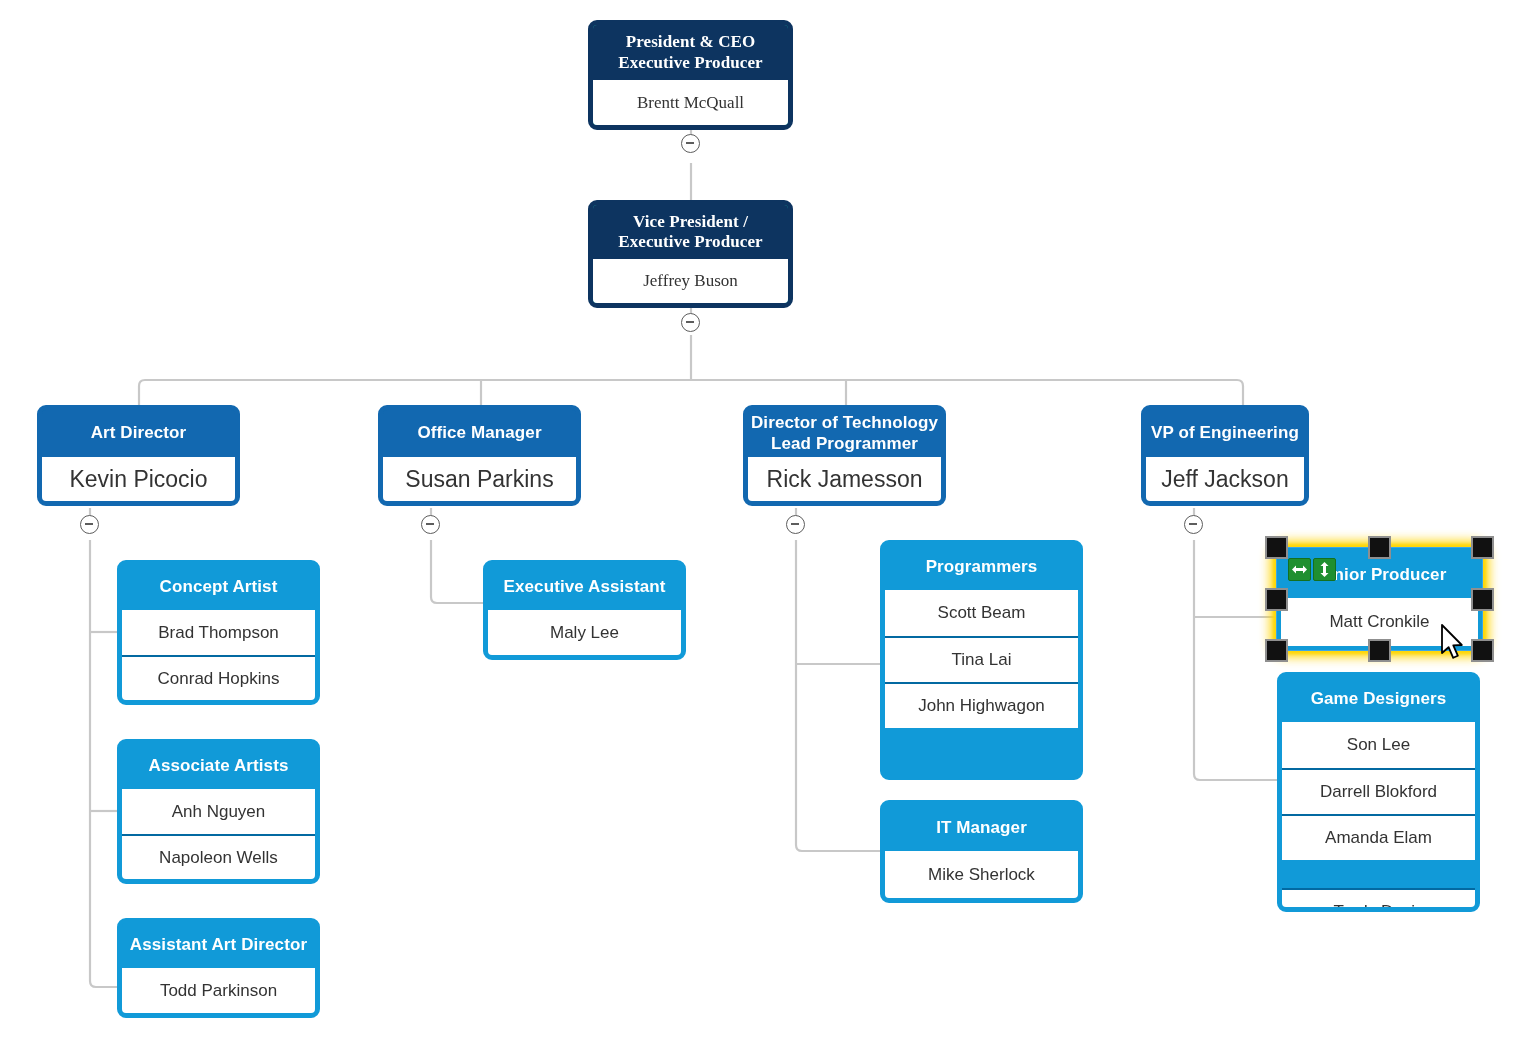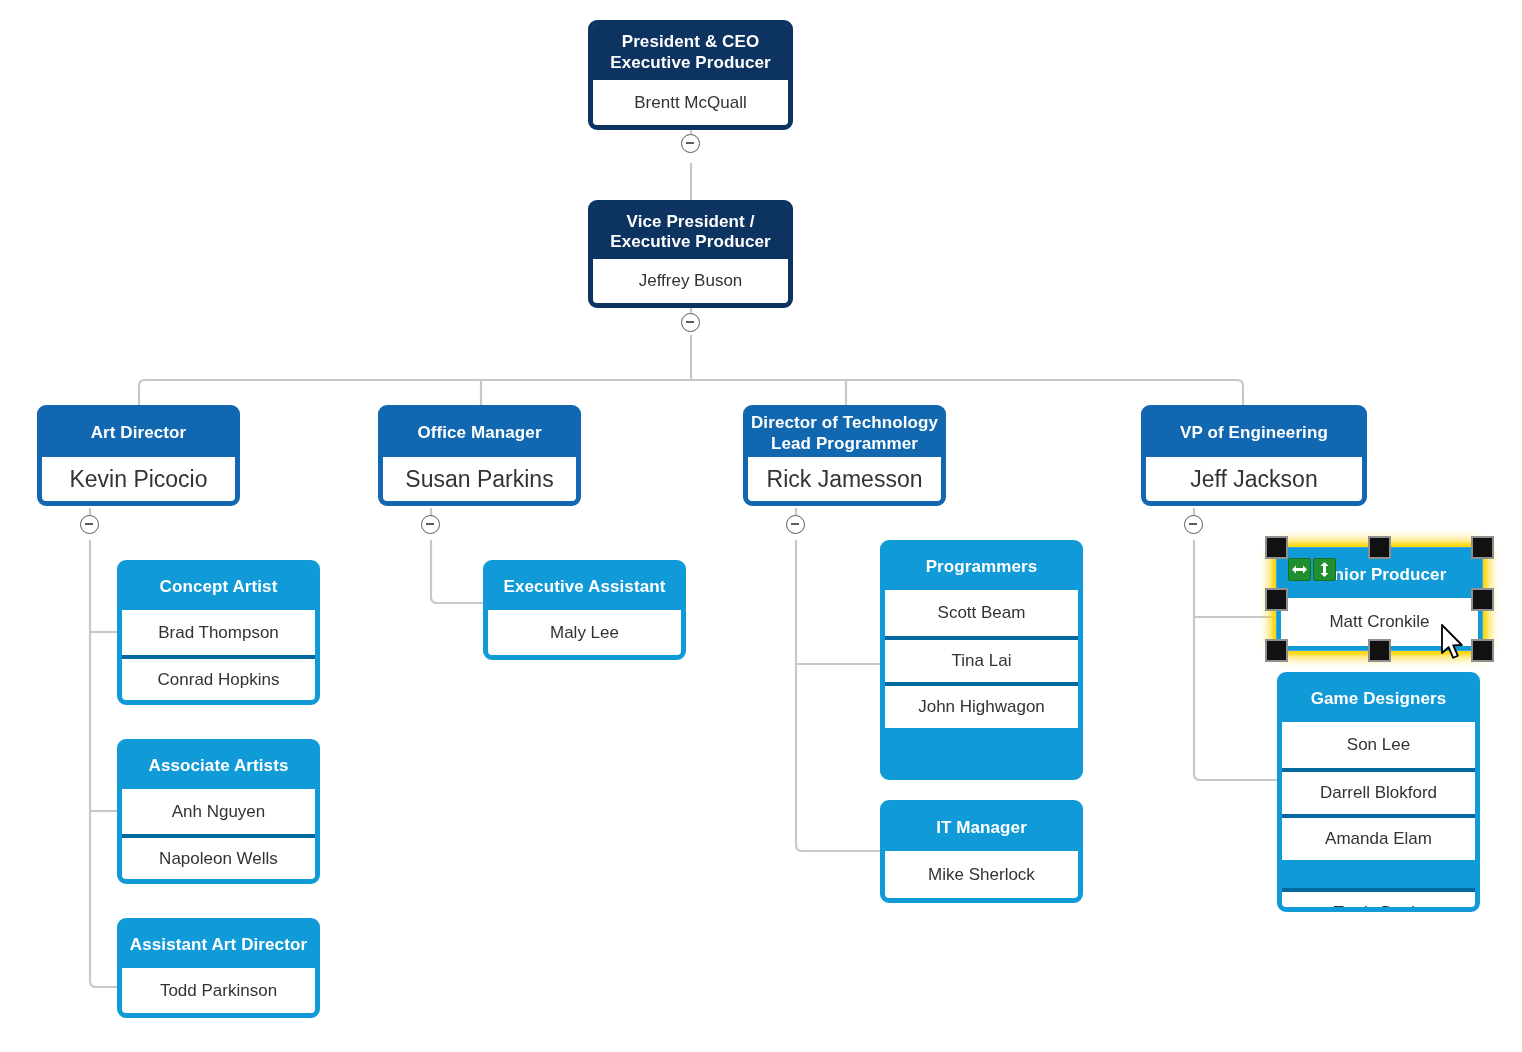--- a/index.html
+++ b/index.html
@@ -52,27 +52,28 @@
     box-sizing: border-box;
     width: 100%;
     text-align: center;
     color: #333333;
     background: #ffffff;
     display: flex;
     align-items: center;
     justify-content: center;
   }
   .node .row + .row {
-    border-top: 4px solid #0369a1;
+    border-top: 2px solid #0369a1;
   }
 
   
   .lvl1 {
     border: 5px solid #0d3460;
     background: #14b8a6;
+    font-family: Liberation Serif, serif;
   }
   .lvl1 .title { background: #0d3460; font-size: 17px; }
   .lvl1 .row { font-size: 17px; }
 
   
   .lvl2 {
     border: 5px solid #1268b0;
     background: #1268b0;
   }
   .lvl2 .title { background: #1268b0; font-size: 17px; }
@@ -229,21 +230,21 @@
 
   <div class="node lvl2" style="left:743px; top:405px; width:203px; height:101px;">
     <div class="title" style="height:47px; flex-direction:column;">
       <span>Director of Technology</span>
       <span>Lead Programmer</span>
     </div>
     <div class="row" style="height:44px;">Rick Jamesson</div>
   </div>
   <div class="collapse-btn" style="left:786px; top:515px;"></div>
 
-  <div class="node lvl2" style="left:1141px; top:405px; width:226px; height:101px;">
+  <div class="node lvl2" style="left:1141px; top:405px; width:168px; height:101px;">
     <div class="title" style="height:47px;">
       <span>VP of Engineering</span>
     </div>
     <div class="row" style="height:44px;">Jeff Jackson</div>
   </div>
   <div class="collapse-btn" style="left:1184px; top:515px;"></div>
 
   <div class="node lvl3" style="left:117px; top:560px; width:203px; height:145px;">
     <div class="title" style="height:45px;">
       <span>Concept Artist</span>

